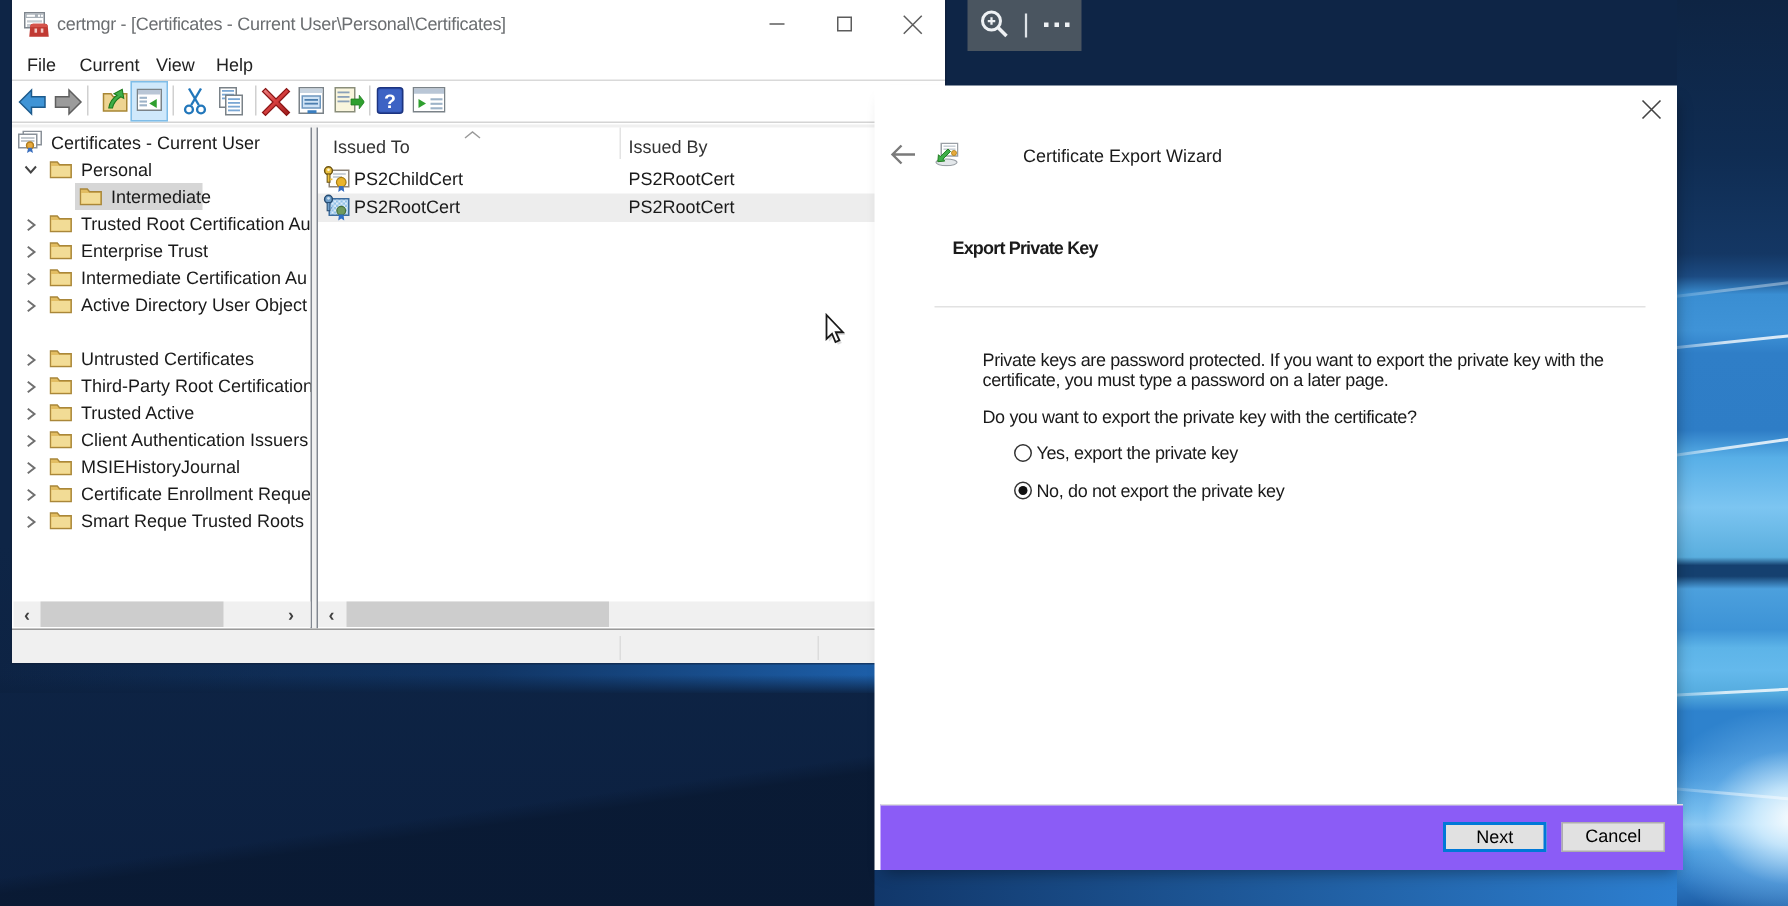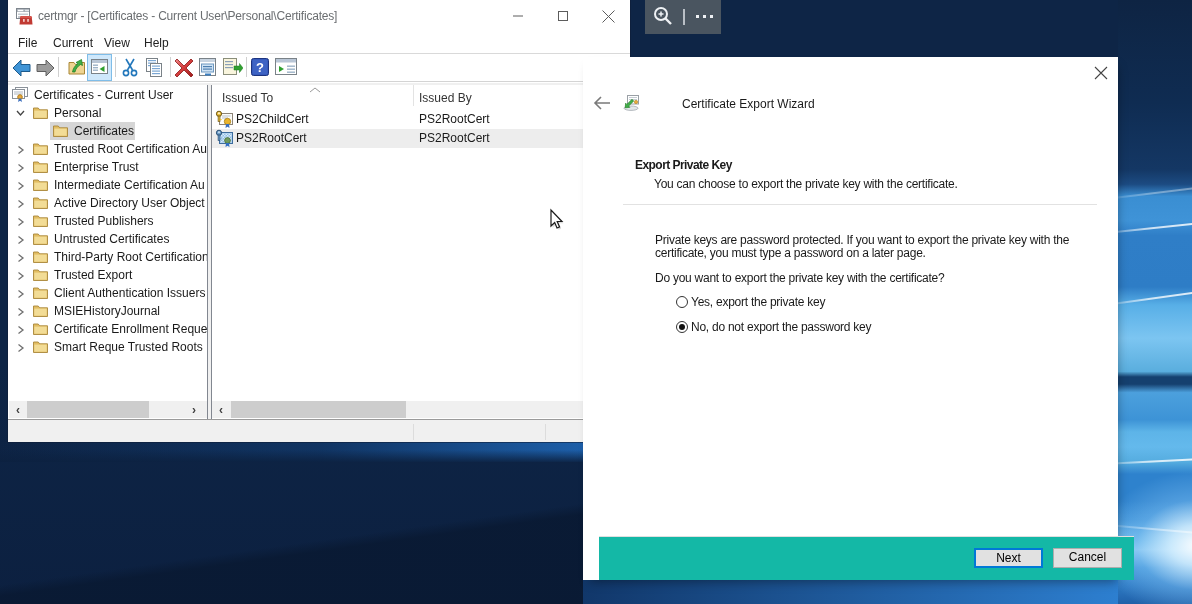--- a/index.html
+++ b/index.html
@@ -78,21 +78,21 @@
 .sdiv{position:absolute;top:4px;width:1px;height:16px;background:#dcdcdc;}
 
 
 .hscroll{position:absolute;height:17px;background:#f0f0f0;}
 .hthumb{position:absolute;top:0;height:17px;background:#cdcdcd;}
 .sarrow{position:absolute;top:2px;font-size:12px;color:#404040;font-weight:bold;}
 
 
 #wiz{left:583px;top:57px;width:535px;height:523px;background:#fff;
   box-shadow:3px 6px 10px -4px rgba(0,0,0,.38);}
-#wizfoot{position:absolute;left:16px;top:479px;width:535px;height:44px;background:#14b8a6;border-top:1px solid #dfdfdf;box-sizing:border-box;}
+#wizfoot{position:absolute;left:4px;top:479px;width:535px;height:44px;background:#8b5cf6;border-top:1px solid #dfdfdf;box-sizing:border-box;}
 .btn{position:absolute;top:11px;width:69px;height:20px;background:#e1e1e1;border:1px solid #adadad;
   box-sizing:border-box;text-align:center;line-height:17px;color:#000;}
 #btnnext{left:375px;border:2px solid #0078d7;}
 #btncancel{left:454px;}
 .radio{position:absolute;width:12px;height:12px;border:1px solid #333;border-radius:50%;background:#fff;box-sizing:border-box;}
 .radio.sel:after{content:"";position:absolute;left:2px;top:2px;width:6px;height:6px;border-radius:50%;background:#111;}
 </style>
 </head>
 <body>
 <div class="abs" id="wallbase"></div>
@@ -261,21 +261,21 @@
           <path d="M1.3 4.6 L13.7 4.6 L13.7 11.7 L1.3 11.7 Z" fill="#f2dc96"></path>
         </svg>
         <span class="lbl">Personal</span>
       </div>
       <div class="trow" style="top:37px;">
         <div style="position:absolute;left:42px;top:0;width:85px;height:18px;background:#d6d6d6;"></div>
         <svg class="fold" style="left:45px;" width="15" height="13" viewBox="0 0 15 13">
           <path d="M0.5 2 L5.2 2 L6.7 3.8 L14.5 3.8 L14.5 12.5 L0.5 12.5 Z" fill="#e2bd62" stroke="#a9873a" stroke-width="0.9"></path>
           <path d="M1.3 4.6 L13.7 4.6 L13.7 11.7 L1.3 11.7 Z" fill="#f2dc96"></path>
         </svg>
-        <span class="lbl" style="left:66px;">Certificates</span>
+        <span class="lbl" style="left:66px;">Intermediate</span>
       </div>
       <div class="trow" style="top:55px;">
         <svg class="chev" width="9" height="10" viewBox="0 0 9 10">
             <path d="M2.5 1.5 L7 5 L2.5 8.5" fill="none" stroke="#707070" stroke-width="1.3"></path>
           </svg>
         <svg class="fold" width="15" height="13" viewBox="0 0 15 13">
           <path d="M0.5 2 L5.2 2 L6.7 3.8 L14.5 3.8 L14.5 12.5 L0.5 12.5 Z" fill="#e2bd62" stroke="#a9873a" stroke-width="0.9"></path>
           <path d="M1.3 4.6 L13.7 4.6 L13.7 11.7 L1.3 11.7 Z" fill="#f2dc96"></path>
         </svg>
         <span class="lbl">Trusted Root Certification Au</span>
@@ -303,30 +303,20 @@
       <div class="trow" style="top:109px;">
         <svg class="chev" width="9" height="10" viewBox="0 0 9 10">
             <path d="M2.5 1.5 L7 5 L2.5 8.5" fill="none" stroke="#707070" stroke-width="1.3"></path>
           </svg>
         <svg class="fold" width="15" height="13" viewBox="0 0 15 13">
           <path d="M0.5 2 L5.2 2 L6.7 3.8 L14.5 3.8 L14.5 12.5 L0.5 12.5 Z" fill="#e2bd62" stroke="#a9873a" stroke-width="0.9"></path>
           <path d="M1.3 4.6 L13.7 4.6 L13.7 11.7 L1.3 11.7 Z" fill="#f2dc96"></path>
         </svg>
         <span class="lbl">Active Directory User Object</span>
       </div>
-      <div class="trow" style="top:127px;">
-        <svg class="chev" width="9" height="10" viewBox="0 0 9 10">
-            <path d="M2.5 1.5 L7 5 L2.5 8.5" fill="none" stroke="#707070" stroke-width="1.3"></path>
-          </svg>
-        <svg class="fold" width="15" height="13" viewBox="0 0 15 13">
-          <path d="M0.5 2 L5.2 2 L6.7 3.8 L14.5 3.8 L14.5 12.5 L0.5 12.5 Z" fill="#e2bd62" stroke="#a9873a" stroke-width="0.9"></path>
-          <path d="M1.3 4.6 L13.7 4.6 L13.7 11.7 L1.3 11.7 Z" fill="#f2dc96"></path>
-        </svg>
-        <span class="lbl">Trusted Publishers</span>
-      </div>
       <div class="trow" style="top:145px;">
         <svg class="chev" width="9" height="10" viewBox="0 0 9 10">
             <path d="M2.5 1.5 L7 5 L2.5 8.5" fill="none" stroke="#707070" stroke-width="1.3"></path>
           </svg>
         <svg class="fold" width="15" height="13" viewBox="0 0 15 13">
           <path d="M0.5 2 L5.2 2 L6.7 3.8 L14.5 3.8 L14.5 12.5 L0.5 12.5 Z" fill="#e2bd62" stroke="#a9873a" stroke-width="0.9"></path>
           <path d="M1.3 4.6 L13.7 4.6 L13.7 11.7 L1.3 11.7 Z" fill="#f2dc96"></path>
         </svg>
         <span class="lbl">Untrusted Certificates</span>
       </div>
@@ -341,21 +331,21 @@
         <span class="lbl">Third-Party Root Certification</span>
       </div>
       <div class="trow" style="top:181px;">
         <svg class="chev" width="9" height="10" viewBox="0 0 9 10">
             <path d="M2.5 1.5 L7 5 L2.5 8.5" fill="none" stroke="#707070" stroke-width="1.3"></path>
           </svg>
         <svg class="fold" width="15" height="13" viewBox="0 0 15 13">
           <path d="M0.5 2 L5.2 2 L6.7 3.8 L14.5 3.8 L14.5 12.5 L0.5 12.5 Z" fill="#e2bd62" stroke="#a9873a" stroke-width="0.9"></path>
           <path d="M1.3 4.6 L13.7 4.6 L13.7 11.7 L1.3 11.7 Z" fill="#f2dc96"></path>
         </svg>
-        <span class="lbl">Trusted Export</span>
+        <span class="lbl">Trusted Active</span>
       </div>
       <div class="trow" style="top:199px;">
         <svg class="chev" width="9" height="10" viewBox="0 0 9 10">
             <path d="M2.5 1.5 L7 5 L2.5 8.5" fill="none" stroke="#707070" stroke-width="1.3"></path>
           </svg>
         <svg class="fold" width="15" height="13" viewBox="0 0 15 13">
           <path d="M0.5 2 L5.2 2 L6.7 3.8 L14.5 3.8 L14.5 12.5 L0.5 12.5 Z" fill="#e2bd62" stroke="#a9873a" stroke-width="0.9"></path>
           <path d="M1.3 4.6 L13.7 4.6 L13.7 11.7 L1.3 11.7 Z" fill="#f2dc96"></path>
         </svg>
         <span class="lbl">Client Authentication Issuers</span>
@@ -472,28 +462,27 @@
     <rect x="6" y="4" width="8" height="0.9" fill="#c0c8d0"></rect>
     <circle cx="13" cy="7" r="1.7" fill="#e8a93c" stroke="#a87d14" stroke-width="0.5"></circle>
     <ellipse cx="8" cy="13.2" rx="7" ry="2.2" fill="#e3e7ea" stroke="#9aa0a6" stroke-width="0.7"></ellipse>
     <g transform="translate(5.6,9.4) rotate(45)">
       <path d="M-1.2 -6 L1.2 -6 L1.2 1.2 L3 1.2 L0 4.8 L-3 1.2 L-1.2 1.2 Z" fill="#3fae49" stroke="#1d7a1d" stroke-width="0.6"></path>
     </g>
   </svg>
   <div style="position:absolute;left:61px;top:40px;font-size:12px;color:#1a1a1a;margin-left:38px;">Certificate Export Wizard</div>
 
   <div style="position:absolute;left:52px;top:101px;font-weight:bold;letter-spacing:-0.55px;">Export Private Key</div>
-  <div style="position:absolute;left:71px;top:120px;letter-spacing:-0.25px;">You can choose to export the private key with the certificate.</div>
   <div style="position:absolute;left:40px;top:147px;width:474px;height:1px;background:#e2e2e2;"></div>
 
   <div style="position:absolute;left:72px;top:177px;line-height:13px;letter-spacing:-0.25px;">Private keys are password protected. If you want to export the private key with the<br>certificate, you must type a password on a later page.</div>
   <div style="position:absolute;left:72px;top:214px;letter-spacing:-0.25px;">Do you want to export the private key with the certificate?</div>
 
   <div class="radio" style="left:93px;top:239px;"></div>
   <div style="position:absolute;left:108px;top:238px;letter-spacing:-0.25px;">Yes, export the private key</div>
   <div class="radio sel" style="left:93px;top:264px;"></div>
-  <div style="position:absolute;left:108px;top:263px;letter-spacing:-0.25px;">No, do not export the password key</div>
+  <div style="position:absolute;left:108px;top:263px;letter-spacing:-0.25px;">No, do not export the private key</div>
 
   <div id="wizfoot">
     <div class="btn" id="btnnext">Next</div>
     <div class="btn" id="btncancel">Cancel</div>
   </div>
 </div>
 
 </body></html>

